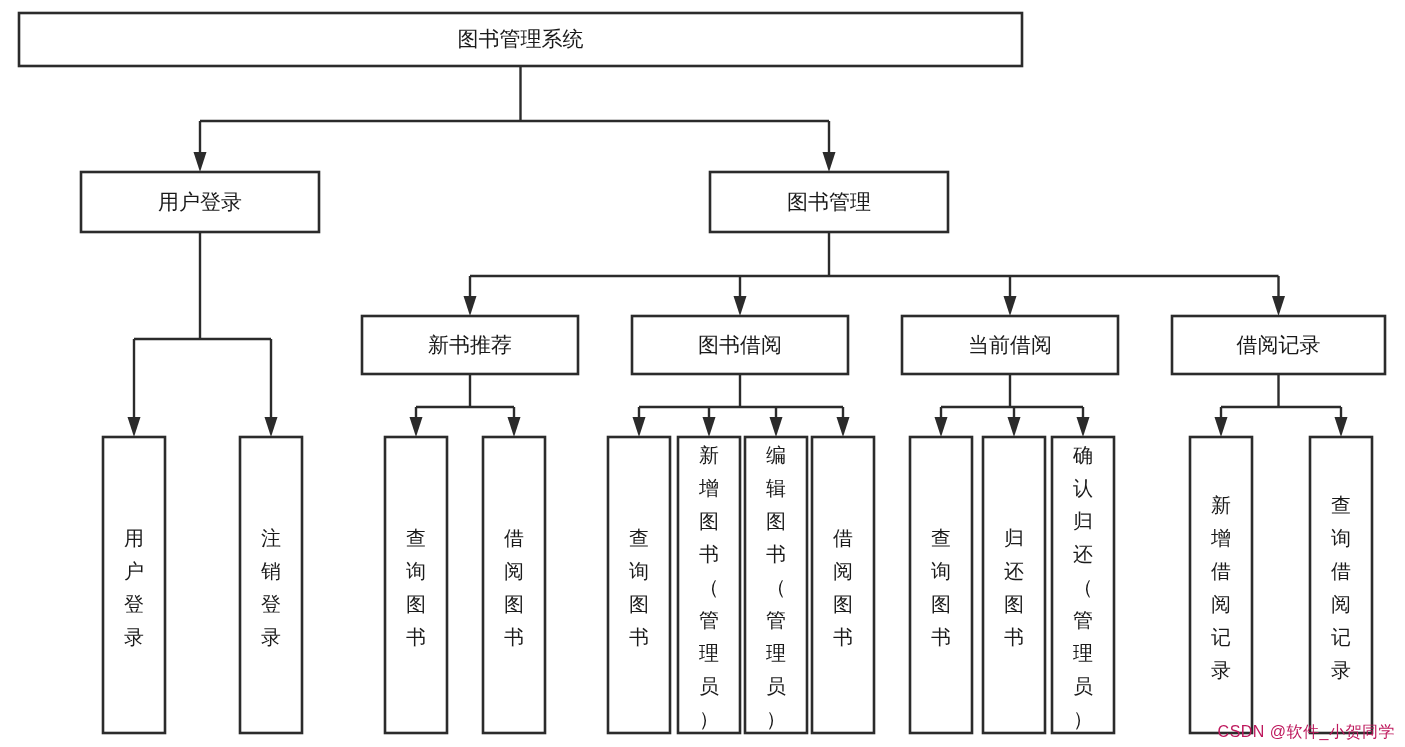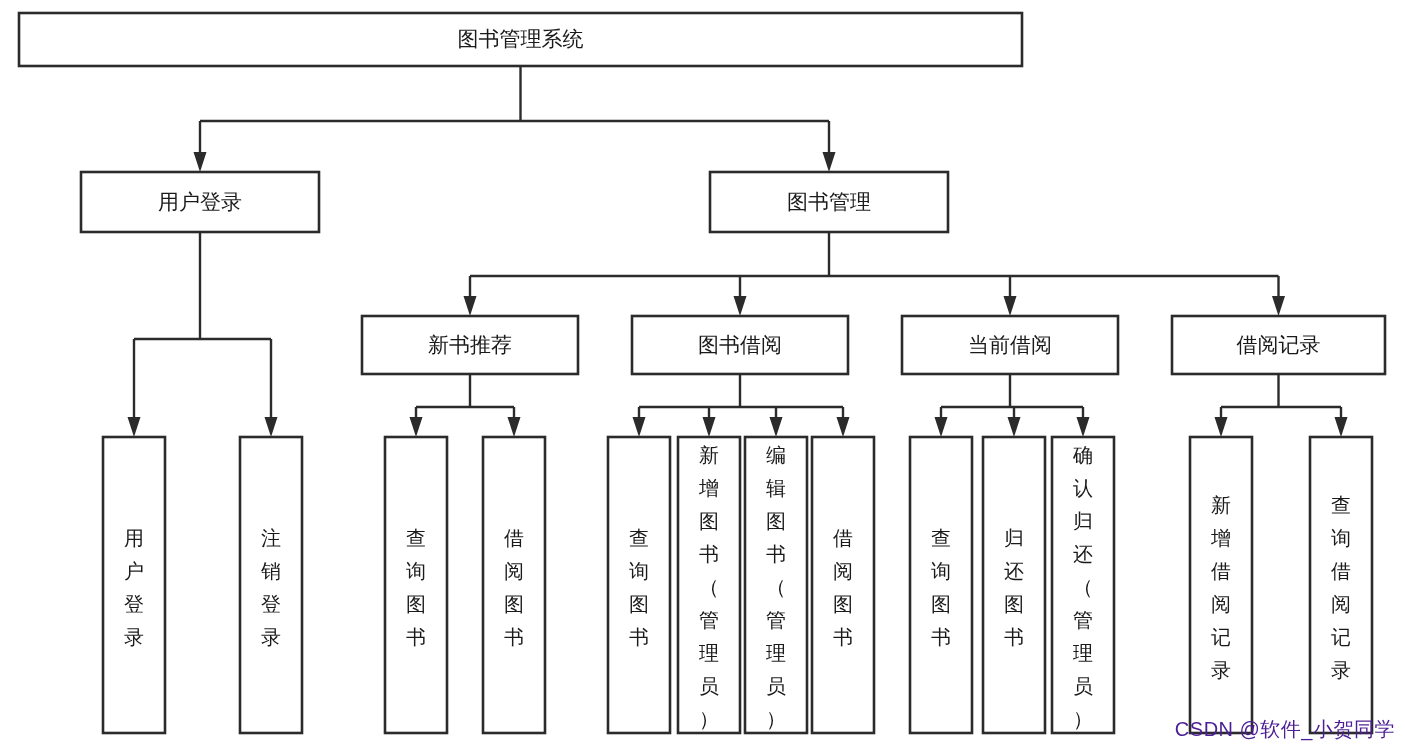--- a/index.html
+++ b/index.html
@@ -53,22 +53,22 @@
     font-family: "Liberation Sans", "DejaVu Sans", sans-serif;
     font-size: 20px;
     fill: #1a1a1a;
     text-anchor: middle;
   }
   .watermark {
     position: absolute;
     right: 10px;
     bottom: 4px;
     font-family: "Liberation Sans", "DejaVu Sans", sans-serif;
-    font-size: 20px;
-    color: #4c1d95;
+    font-size: 16px;
+    color: #be185d;
     white-space: nowrap;
     letter-spacing: 0.5px;
     user-select: none;
   }
 </style>
 </head>
 <body>
 
 <div id="diagram-root">
   <svg id="tree-svg" viewBox="0 0 1405 747">

